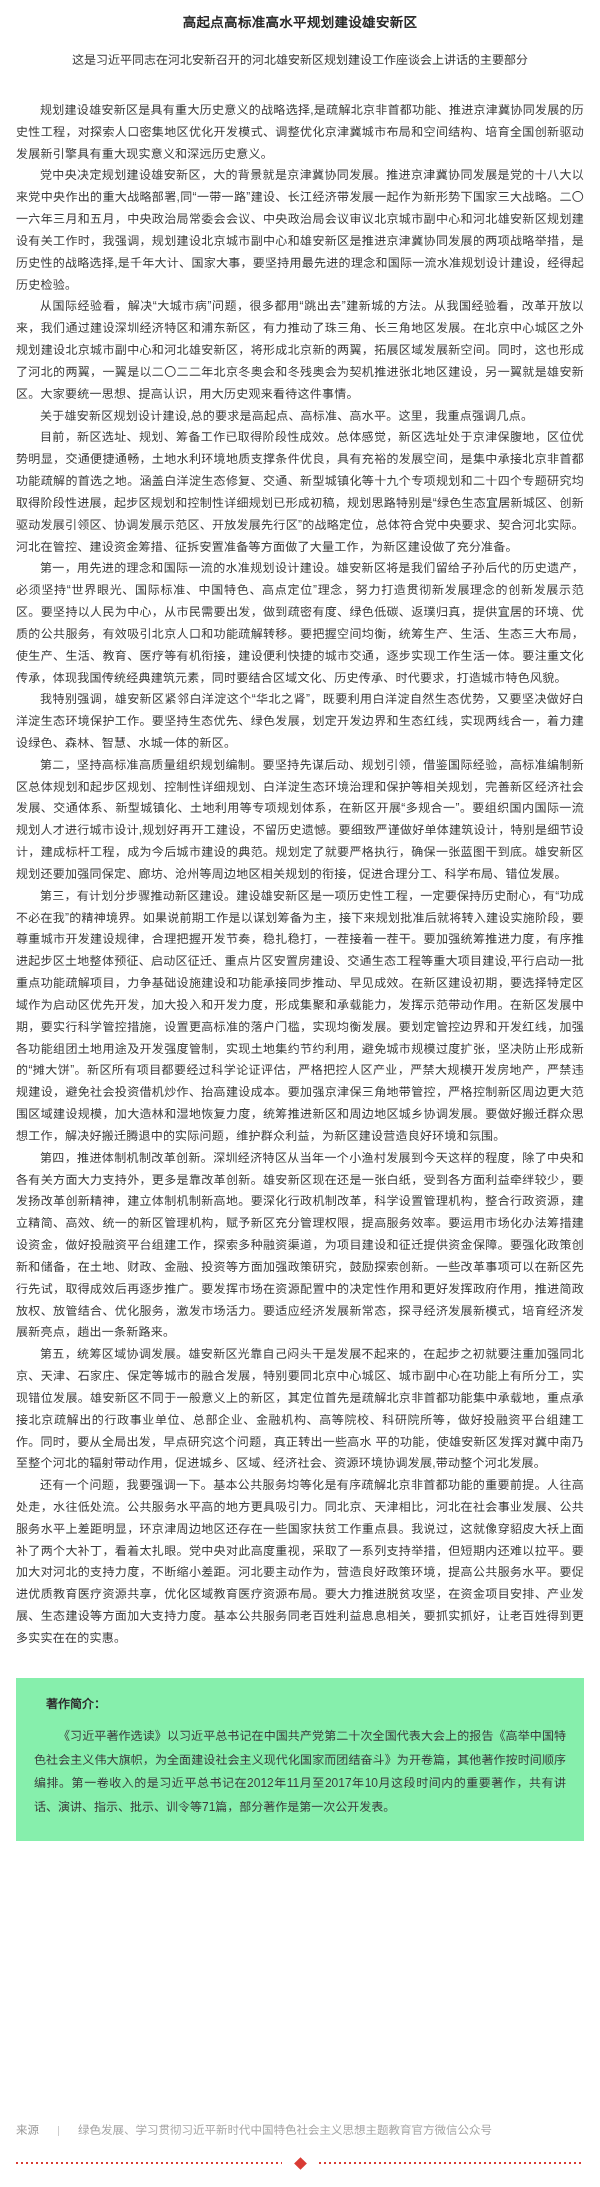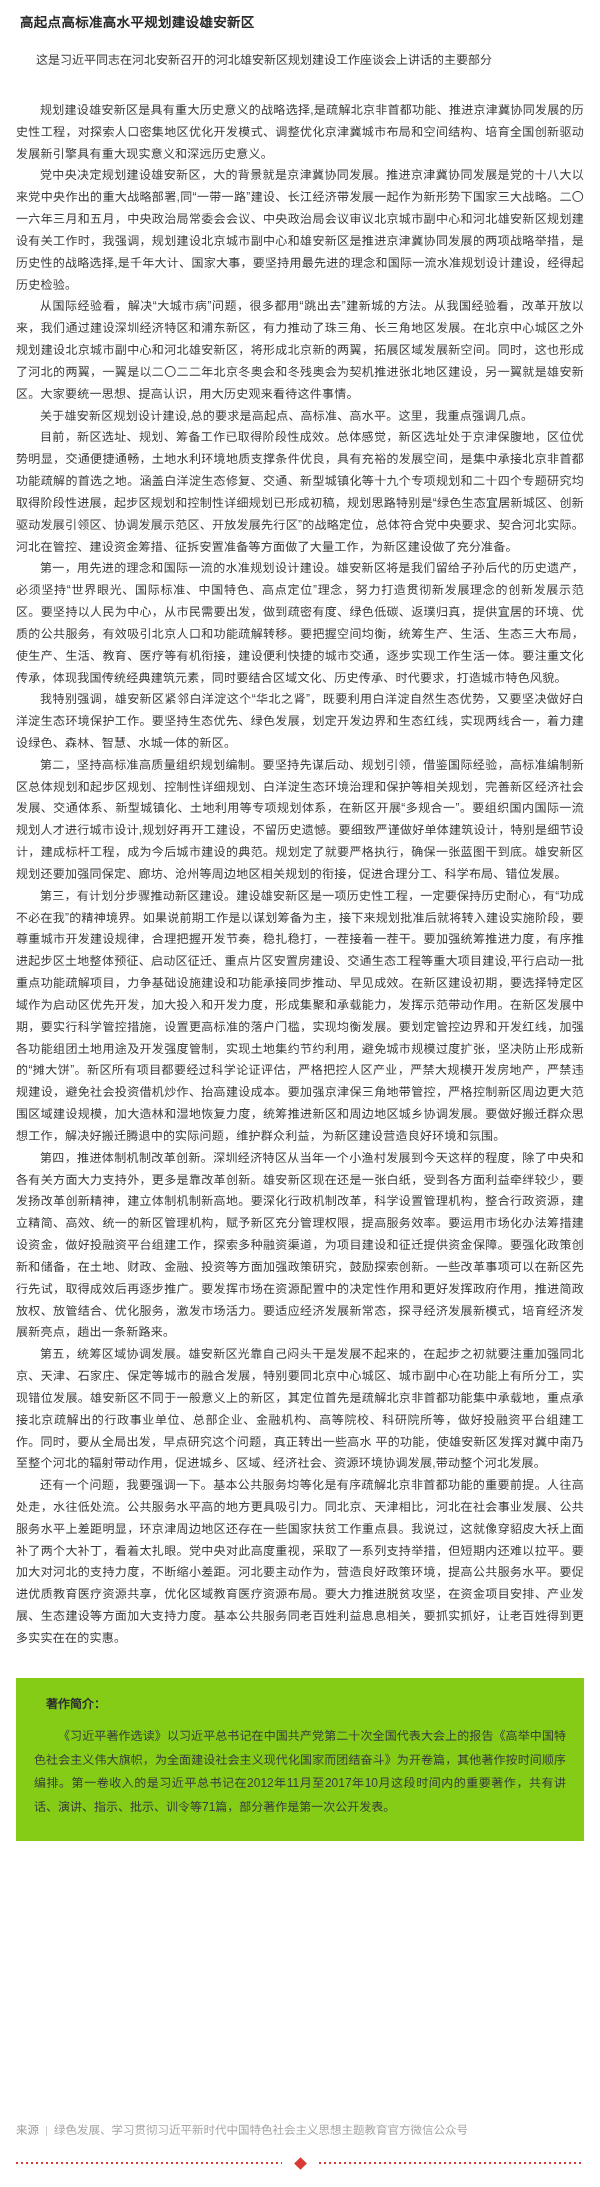--- a/index.html
+++ b/index.html
@@ -22,21 +22,21 @@
     background: #ffffff;
     padding: 0;
     position: relative;
     display: flex;
     flex-direction: column;
   }
 
   
   .title-block {
     padding: 12px 20px 0 20px;
-    text-align: left;
+    text-align: center;
   }
   .doc-title {
     font-size: 13.5px;
     font-weight: bold;
     color: #2b2b2b;
     letter-spacing: 0.3px;
     line-height: 1.6;
     margin: 0 0 4px 0;
   }
   .doc-date {
@@ -63,21 +63,21 @@
     margin: 0;
     text-indent: 2em;
     text-align: justify;
     text-justify: inter-ideograph;
     letter-spacing: 0.02em;
   }
 
   
   .note-box {
     margin: 28px 16px 0 16px;
-    background: #84cc16;
+    background: #86efac;
     padding: 16px 18px 22px 18px;
   }
   .note-heading {
     font-size: 12px;
     font-weight: bold;
     color: #2f2f2f;
     margin: 0 0 10px 0;
     text-indent: 1em;
     line-height: 1.8;
   }
@@ -95,21 +95,21 @@
   .source-wrap {
     margin: 26px 16px 0 16px;
     padding-top: 4px;
   }
   .source-line {
     font-size: 11.5px;
     color: #9a9a9a;
     line-height: 1.8;
     display: flex;
     align-items: baseline;
-    gap: 6px;
+    gap: 18px;
     white-space: nowrap;
   }
   .source-label { color: #9a9a9a; }
   .source-sep { color: #c9c9c9; }
   .source-text { color: #a6a6a6; }
 
   
   .footer-deco {
     margin: 16px 16px 18px 16px;
     height: 12px;

